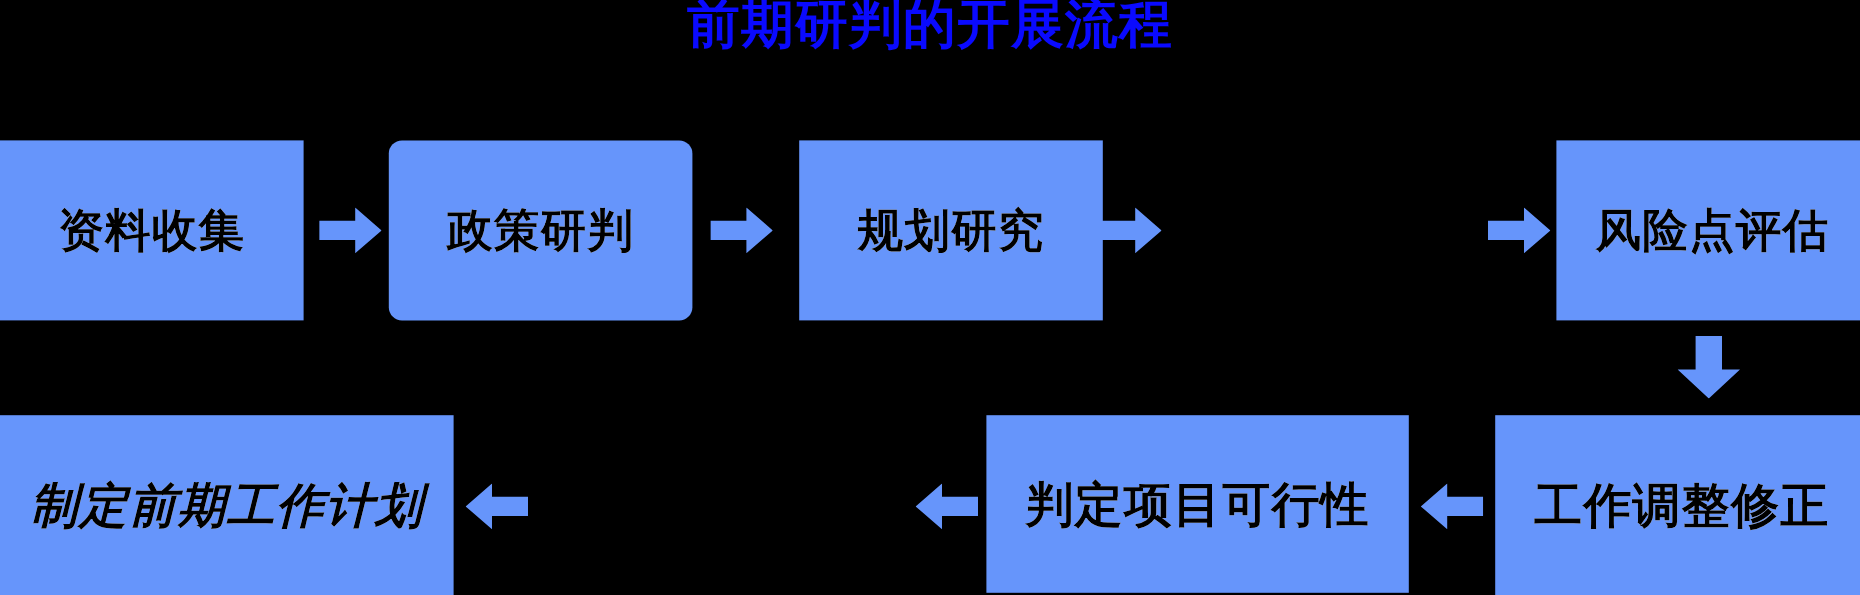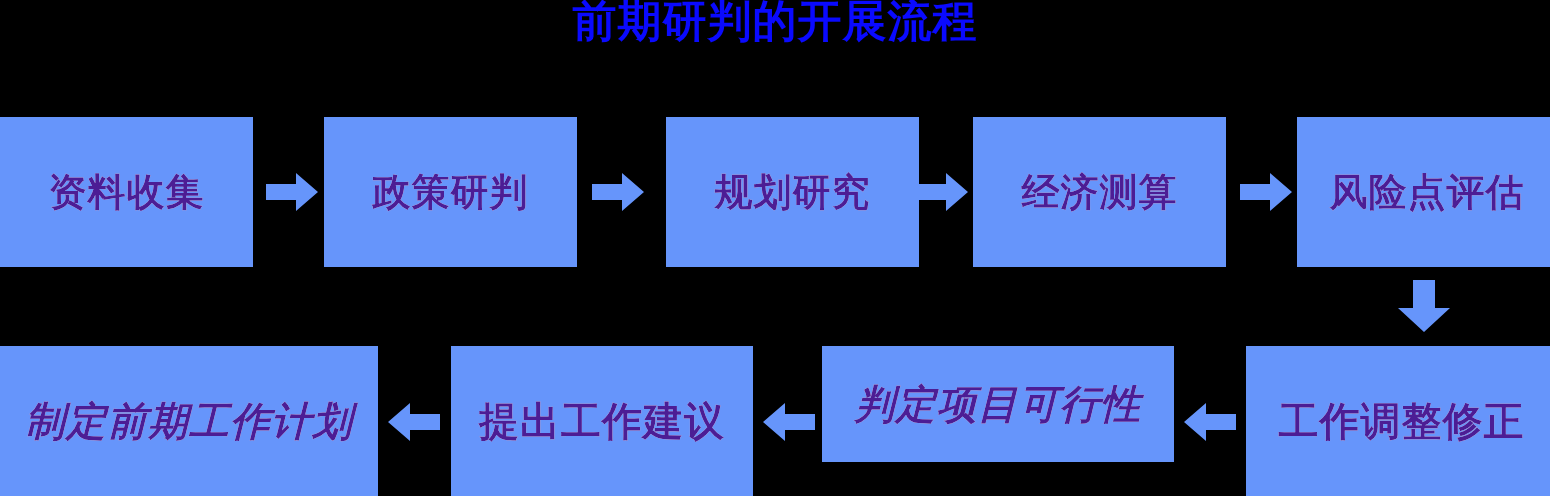--- a/index.html
+++ b/index.html
@@ -26,21 +26,21 @@
     color: #0a0aff;
     font-size: 44px;
     font-weight: bold;
     letter-spacing: 1px;
     line-height: 50px;
     white-space: nowrap;
   }
   .node {
     position: absolute;
     background: #6695fb;
-    color: #4c1d95;
+    color: #000000;
     font-size: 38px;
     font-weight: bold;
     letter-spacing: 1px;
     display: flex;
     align-items: center;
     justify-content: center;
     box-sizing: border-box;
     white-space: nowrap;
     text-shadow: 0 0 0 #ffffff;
   }
@@ -58,25 +58,24 @@
 </style>
 </head>
 <body>
 
 <div id="canvas">
 
   <div class="title">前期研判的开展流程</div>
 
   <div class="node" style="left:0px; top:117px; width:253px; height:150px;">资料收集</div>
 
-  <div class="node" style="left:324px; top:117px; width:253px; height:150px;">政策研判</div>
+  <div class="node" style="left:324px; top:117px; width:253px; height:150px;border-radius:11px;">政策研判</div>
 
   <div class="node" style="left:650px; top:117px; width:253px; height:150px;margin-left:16px;">规划研究</div>
 
-  <div class="node" style="left:973px; top:117px; width:253px; height:150px;">经济测算</div>
 
   <div class="node" style="left:1297px; top:117px; width:260px; height:150px;">风险点评估</div>
 
   <div class="arrow" style="left:266px; top:173px; width:52px; height:38px;">
     <svg viewBox="0 0 52 38" preserveAspectRatio="none">
       <polygon points="0,11 30,11 30,0 52,19 30,38 30,27 0,27" fill="#6695fb"></polygon>
     </svg>
   </div>
 
   <div class="arrow" style="left:592px; top:173px; width:52px; height:38px;">
@@ -98,23 +97,22 @@
   </div>
 
   <div class="arrow" style="left:1398px; top:280px; width:52px; height:52px;">
     <svg viewBox="0 0 52 52" preserveAspectRatio="none">
       <polygon points="15,0 37,0 37,28 52,28 26,52 0,28 15,28" fill="#6695fb"></polygon>
     </svg>
   </div>
 
   <div class="node row2" style="left:0px; top:346px; width:378px; height:150px;font-style:italic;">制定前期工作计划</div>
 
-  <div class="node row2" style="left:451px; top:346px; width:302px; height:150px;">提出工作建议</div>
 
-  <div class="node row2" style="left:822px; top:346px; width:352px; height:116px;font-style:italic;">判定项目可行性</div>
+  <div class="node row2" style="left:822px; top:346px; width:352px; height:148px;">判定项目可行性</div>
 
   <div class="node row2" style="left:1246px; top:346px; width:311px; height:150px;">工作调整修正</div>
 
   <div class="arrow" style="left:388px; top:403px; width:52px; height:38px;">
     <svg viewBox="0 0 52 38" preserveAspectRatio="none">
       <polygon points="52,11 22,11 22,0 0,19 22,38 22,27 52,27" fill="#6695fb"></polygon>
     </svg>
   </div>
 
   <div class="arrow" style="left:763px; top:403px; width:52px; height:38px;">

